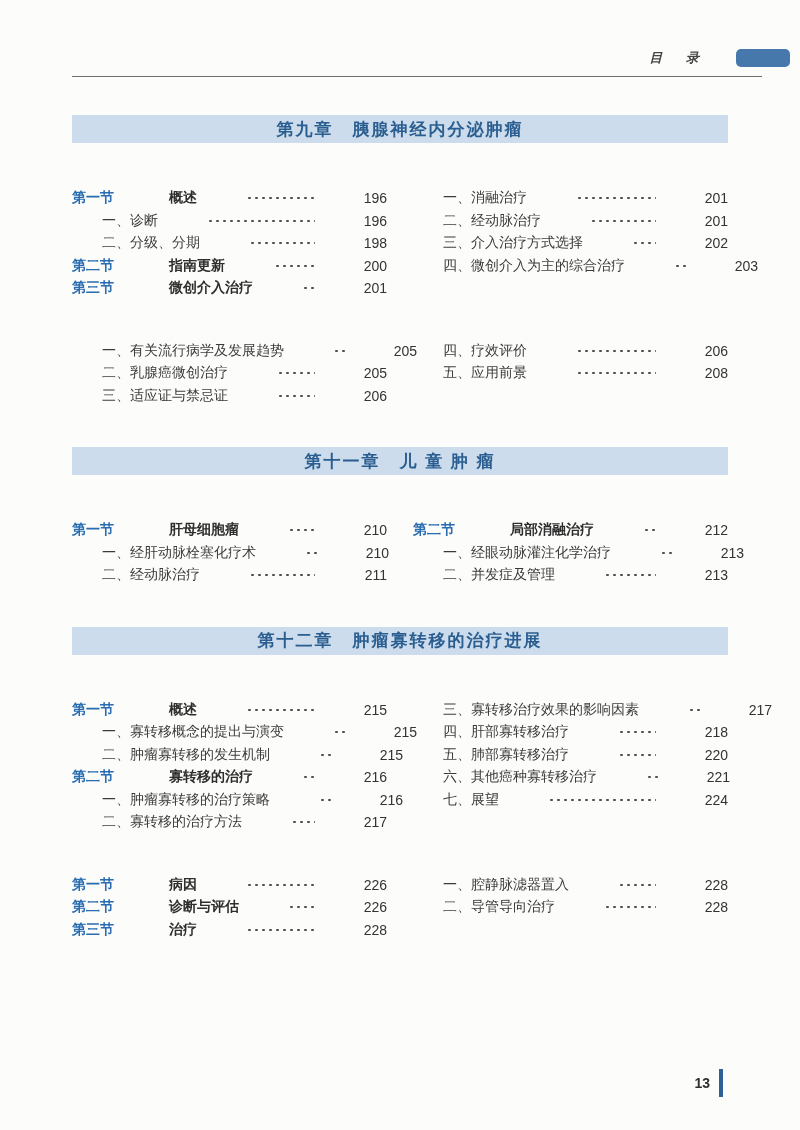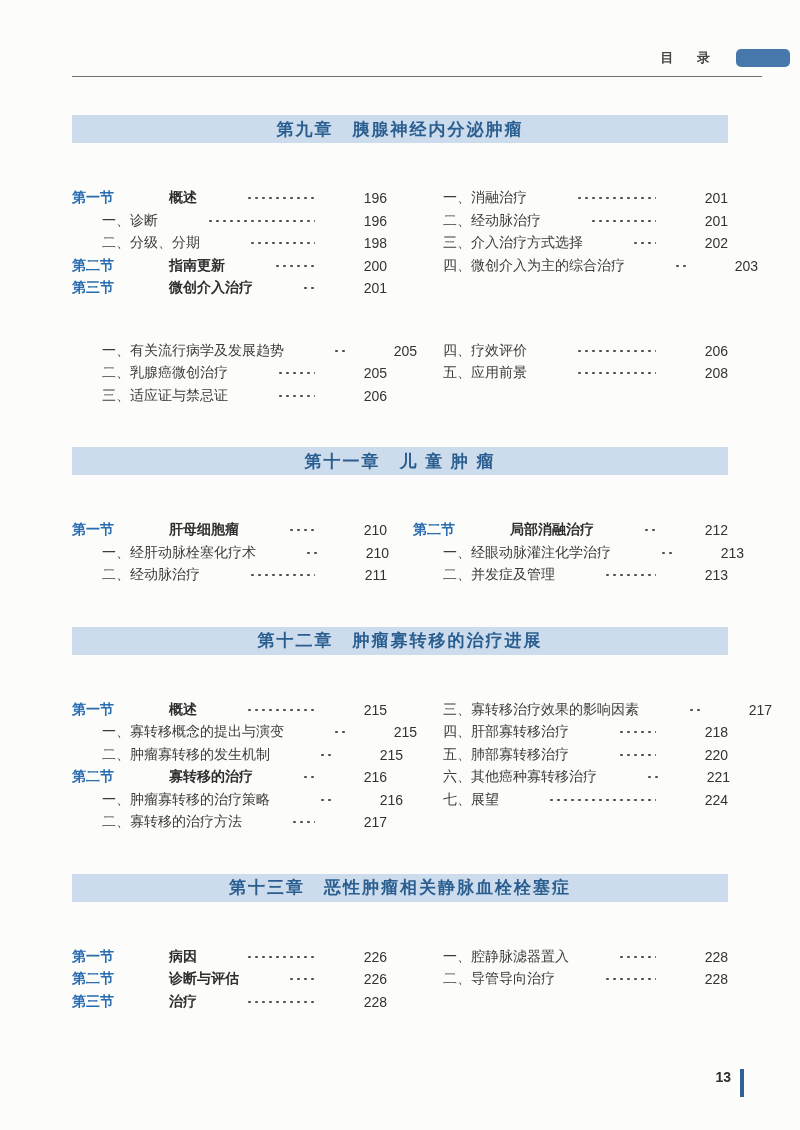--- a/index.html
+++ b/index.html
@@ -13,21 +13,22 @@
     background: #fcfcfa;
     color: var(--body-text, #3b3b3b);
     overflow: hidden;
   }
   
   .header-row {
     position: absolute;
     top: 49px;
     right: 10px;
     display: flex;
-    gap: 16px;
+    gap: 27px;
+    font-style: italic;
   }
   .header-title {
     font-size: 13px;
     color: #454545;
     letter-spacing: 10px;
     font-weight: bold;
   }
   .header-tab {
     width: 54px;
     height: 18px;
@@ -91,23 +92,23 @@
     background-image: radial-gradient(circle, #4d4d4d 1.05px, transparent 1.35px);
     background-size: 7px 14px;
     background-position: 0 58%;
     background-repeat: repeat-x;
   }
   .page-num { flex: none; min-width: 24px; text-align: right; color: #333; }
   
   .footer {
     position: absolute;
     bottom: 33px;
-    right: 56px;
+    right: 77px;
     display: flex;
-    align-items: flex-start;
+    align-items: center;
     gap: 9px;
   }
   .footer-num { font-size: 14px; font-weight: bold; color: #2f2f2f; }
   .footer-bar { width: 4px; height: 28px; background: var(--footer-bar, #2f6096); }
 </style>
 </head>
 <body>
 
 <div class="page">
 
@@ -310,21 +311,20 @@
             </div>
             <div class="entry indent">
               <span class="entry-title">七、展望</span>
               <span class="leader"></span>
               <span class="page-num">224</span>
             </div>
           </div>
         </div>
       </section>
       <section class="chapter">
-        <div class="banner">第十三章　恶性肿瘤相关静脉血栓栓塞症</div>
         <div class="cols">
           <div class="col">
             <div class="entry">
               <span class="sec-label">第一节</span>
               <span class="entry-title bold">病因</span>
               <span class="leader"></span>
               <span class="page-num">226</span>
             </div>
             <div class="entry">
               <span class="sec-label">第二节</span>

